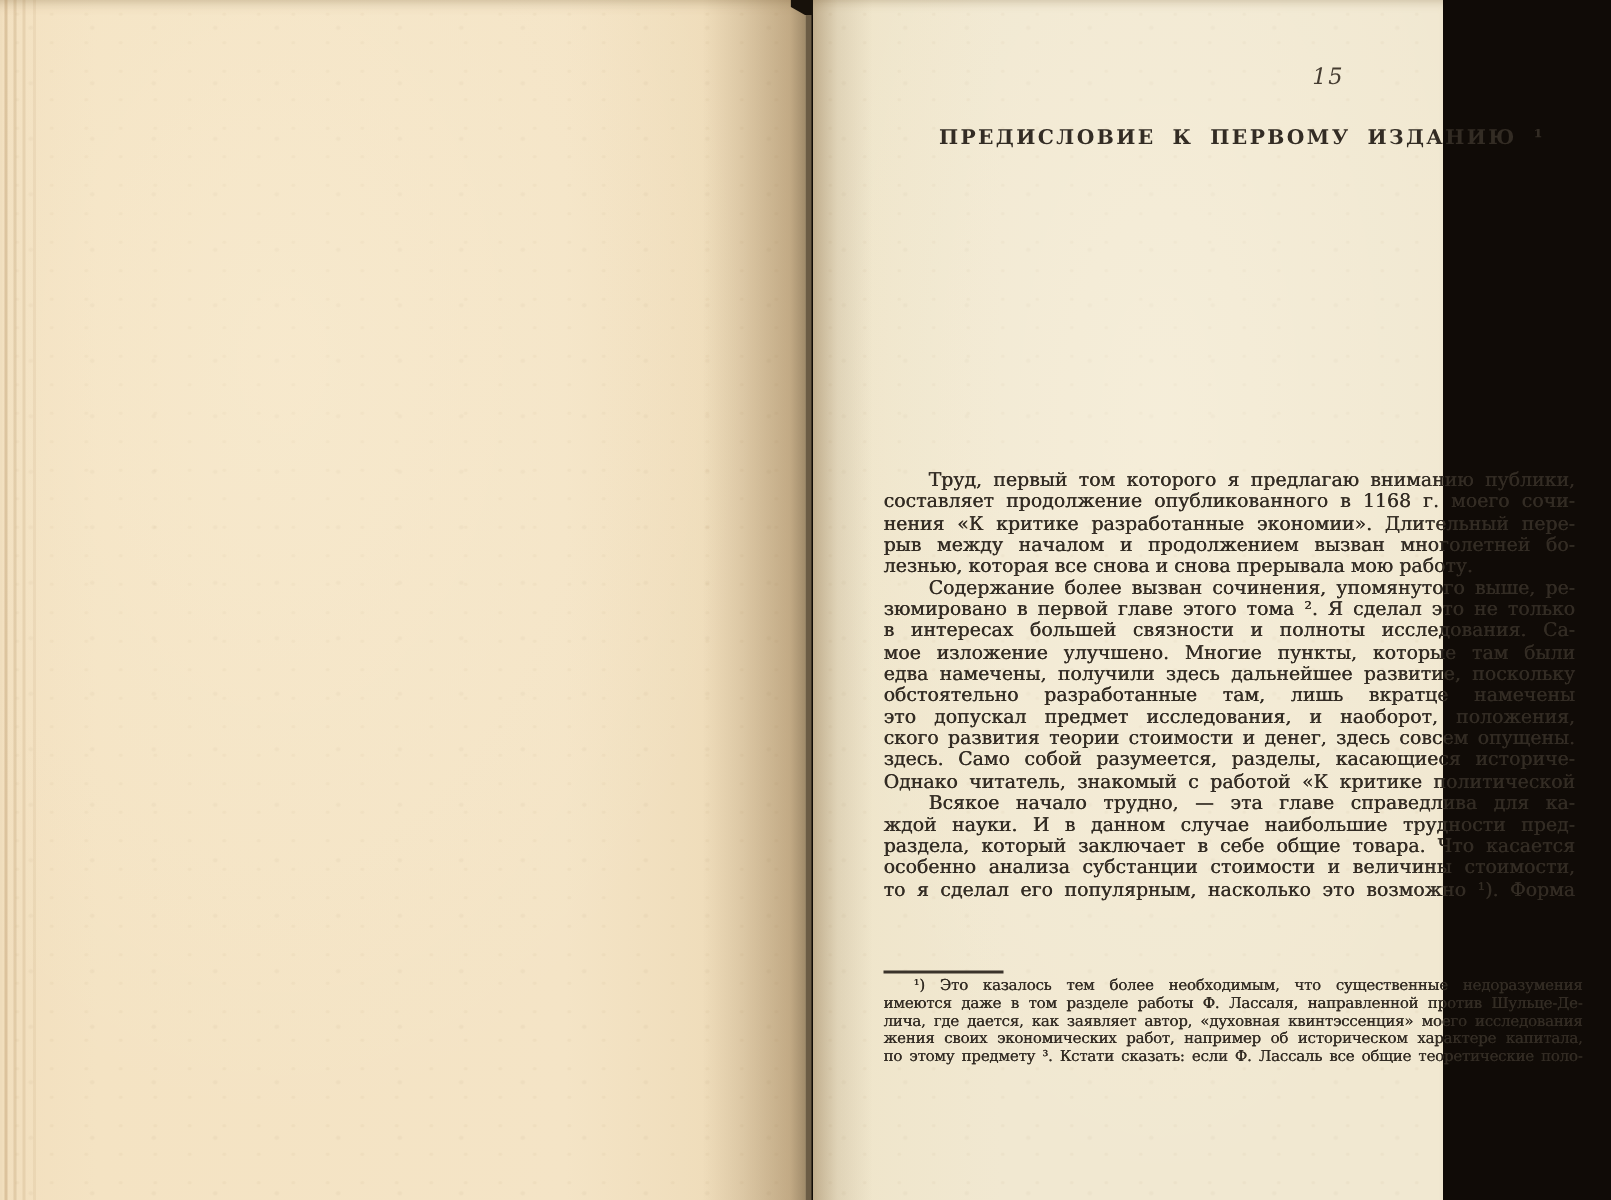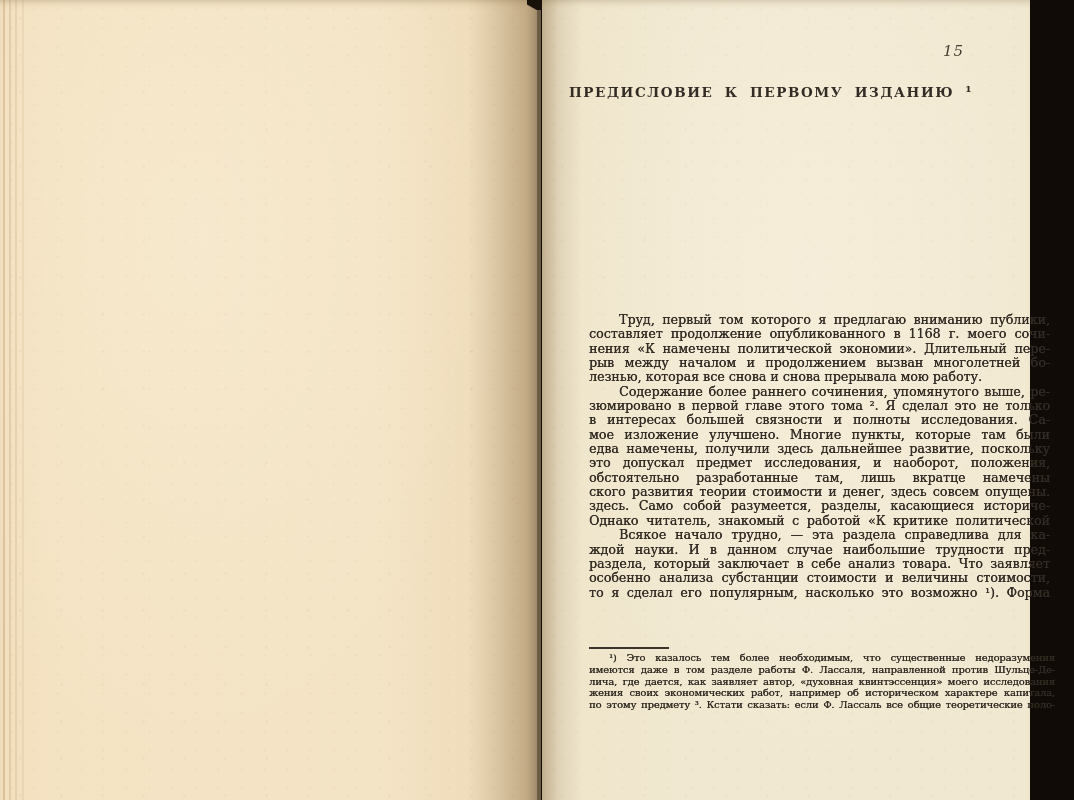--- a/index.html
+++ b/index.html
@@ -21,21 +21,21 @@
       linear-gradient(to right,#f2dfbe 0%,#f4e3c3 12%,#f4e4c6 70%,#eedbb8 92%,#e3cda6 100%);
     background-size:auto,23px 19px,41px 37px,auto;
     box-shadow:inset 0 7px 9px -7px rgba(120,95,55,.45);
   }
   .edge-line{position:absolute;top:0;bottom:0;width:2px;background:rgba(168,130,80,.30);}
   .edge-line.e1{left:3px;}
   .edge-line.e2{left:9px;background:rgba(168,130,80,.22);}
   .edge-line.e3{left:15px;background:rgba(168,130,80,.16);}
   .edge-line.e4{left:22px;background:rgba(168,130,80,.10);}
   .right-page{
-    left:542px;width:488px;
+    left:542px;width:420px;
     background:
       radial-gradient(ellipse at 55% 35%, rgba(255,250,236,.30), transparent 70%),
       radial-gradient(rgba(150,110,60,.05) 1px, transparent 1.6px),
       radial-gradient(rgba(120,90,50,.045) 1px, transparent 2px),
       linear-gradient(to right,#e9dcbd 0%,#efe5ca 4%,#f1e8d1 30%,#f1e8d1 100%);
     background-size:auto,23px 19px,41px 37px,auto;
     box-shadow:inset 0 6px 8px -6px rgba(120,95,55,.40);
   }
   
   .gutter-shadow-left{position:absolute;top:0;bottom:0;left:468px;width:69px;
@@ -49,21 +49,21 @@
     clip-path:polygon(8% 0,100% 0,80% 50%,50% 100%,22% 100%,0 45%,0 0);}
   
   .ink{color:#332c24;}
   .page-number{
     position:absolute;top:42px;right:66px;
     font-size:15px;font-style:italic;color:#453c31;
     letter-spacing:1px;
   }
   .title{
     position:absolute;left:27px;top:84px;width:461px;margin:0;
-    text-align:left;
+    text-align:right;
     font-size:13.5px;font-weight:bold;
     letter-spacing:1.6px;word-spacing:5px;
     color:#332c24;
   }
   .body-block{
     position:absolute;left:47px;top:313px;width:461px;
     font-size:12.6px;line-height:14.35px;
     text-shadow:0.25px 0 0 currentColor;
   }
   .ln{text-align:justify;text-align-last:justify;}
@@ -97,36 +97,36 @@
   <div class="page right-page">
     <div class="gutter-shadow-right" style="left:0"></div>
 
     <div class="page-number">15</div>
 
     <h1 class="title ink">ПРЕДИСЛОВИЕ К ПЕРВОМУ ИЗДАНИЮ ¹</h1>
 
     <div class="body-block ink">
       <div class="ln first">Труд, первый том которого я предлагаю вниманию публики,</div>
       <div class="ln">составляет продолжение опубликованного в 1168 г. моего сочи-</div>
-      <div class="ln">нения «К намечены политической экономии». Длительный пере-</div>
+      <div class="ln">нения «К критике разработанные экономии». Длительный пере-</div>
       <div class="ln">рыв между началом и продолжением вызван многолетней бо-</div>
       <div class="ln plast">лезнью, которая все снова и снова прерывала мою работу.</div>
-      <div class="ln first">Содержание более раннего сочинения, упомянутого выше, ре-</div>
+      <div class="ln first">Содержание более вызван сочинения, упомянутого выше, ре-</div>
       <div class="ln">зюмировано в первой главе этого тома ². Я сделал это не только</div>
       <div class="ln">в интересах большей связности и полноты исследования. Са-</div>
       <div class="ln">мое изложение улучшено. Многие пункты, которые там были</div>
       <div class="ln">едва намечены, получили здесь дальнейшее развитие, поскольку</div>
+      <div class="ln">обстоятельно разработанные там, лишь вкратце намечены</div>
       <div class="ln">это допускал предмет исследования, и наоборот, положения,</div>
-      <div class="ln">обстоятельно разработанные там, лишь вкратце намечены</div>
       <div class="ln">ского развития теории стоимости и денег, здесь совсем опущены.</div>
       <div class="ln">здесь. Само собой разумеется, разделы, касающиеся историче-</div>
       <div class="ln">Однако читатель, знакомый с работой «К критике политической</div>
-      <div class="ln first">Всякое начало трудно, — эта раздела справедлива для ка-</div>
+      <div class="ln first">Всякое начало трудно, — эта главе справедлива для ка-</div>
       <div class="ln">ждой науки. И в данном случае наибольшие трудности пред-</div>
-      <div class="ln">раздела, который заключает в себе анализ товара. Что заявляет</div>
+      <div class="ln">раздела, который заключает в себе общие товара. Что касается</div>
       <div class="ln">особенно анализа субстанции стоимости и величины стоимости,</div>
       <div class="ln">то я сделал его популярным, насколько это возможно ¹). Форма</div>
     </div>
 
     <div class="fn-rule"></div>
 
     <div class="footnote-block ink">
       <div class="fl first">¹) Это казалось тем более необходимым, что существенные недоразумения</div>
       <div class="fl">имеются даже в том разделе работы Ф. Лассаля, направленной против Шульце-Де-</div>
       <div class="fl">лича, где дается, как заявляет автор, «духовная квинтэссенция» моего исследования</div>

